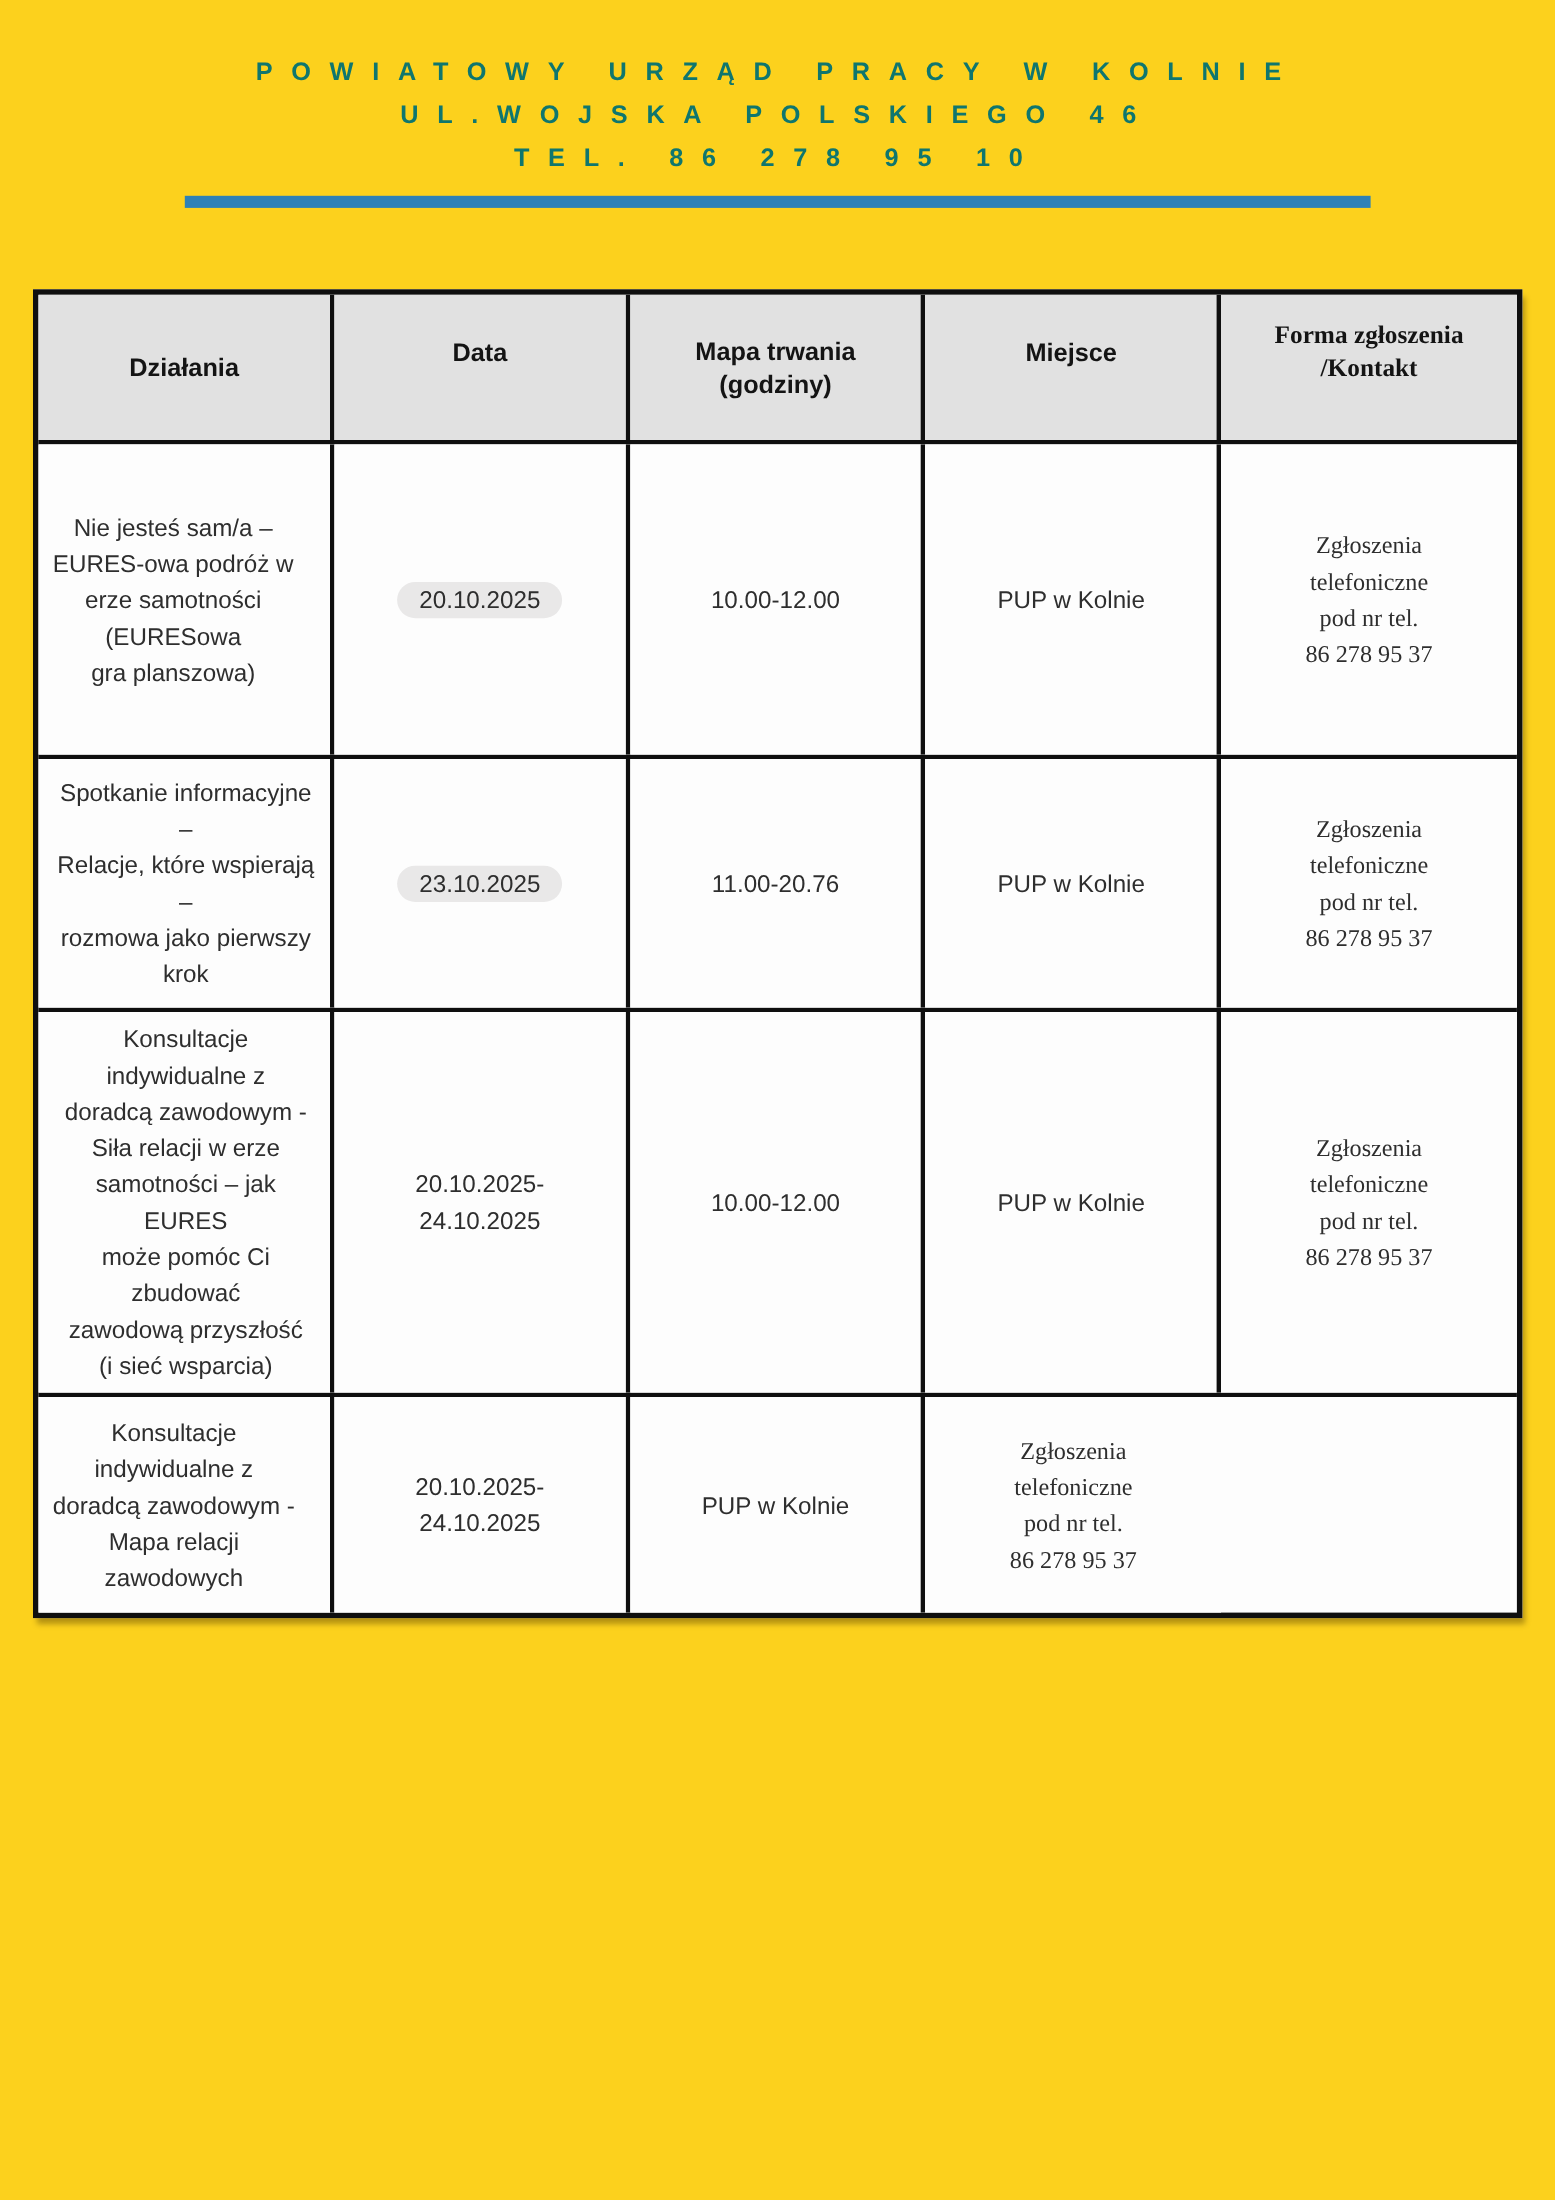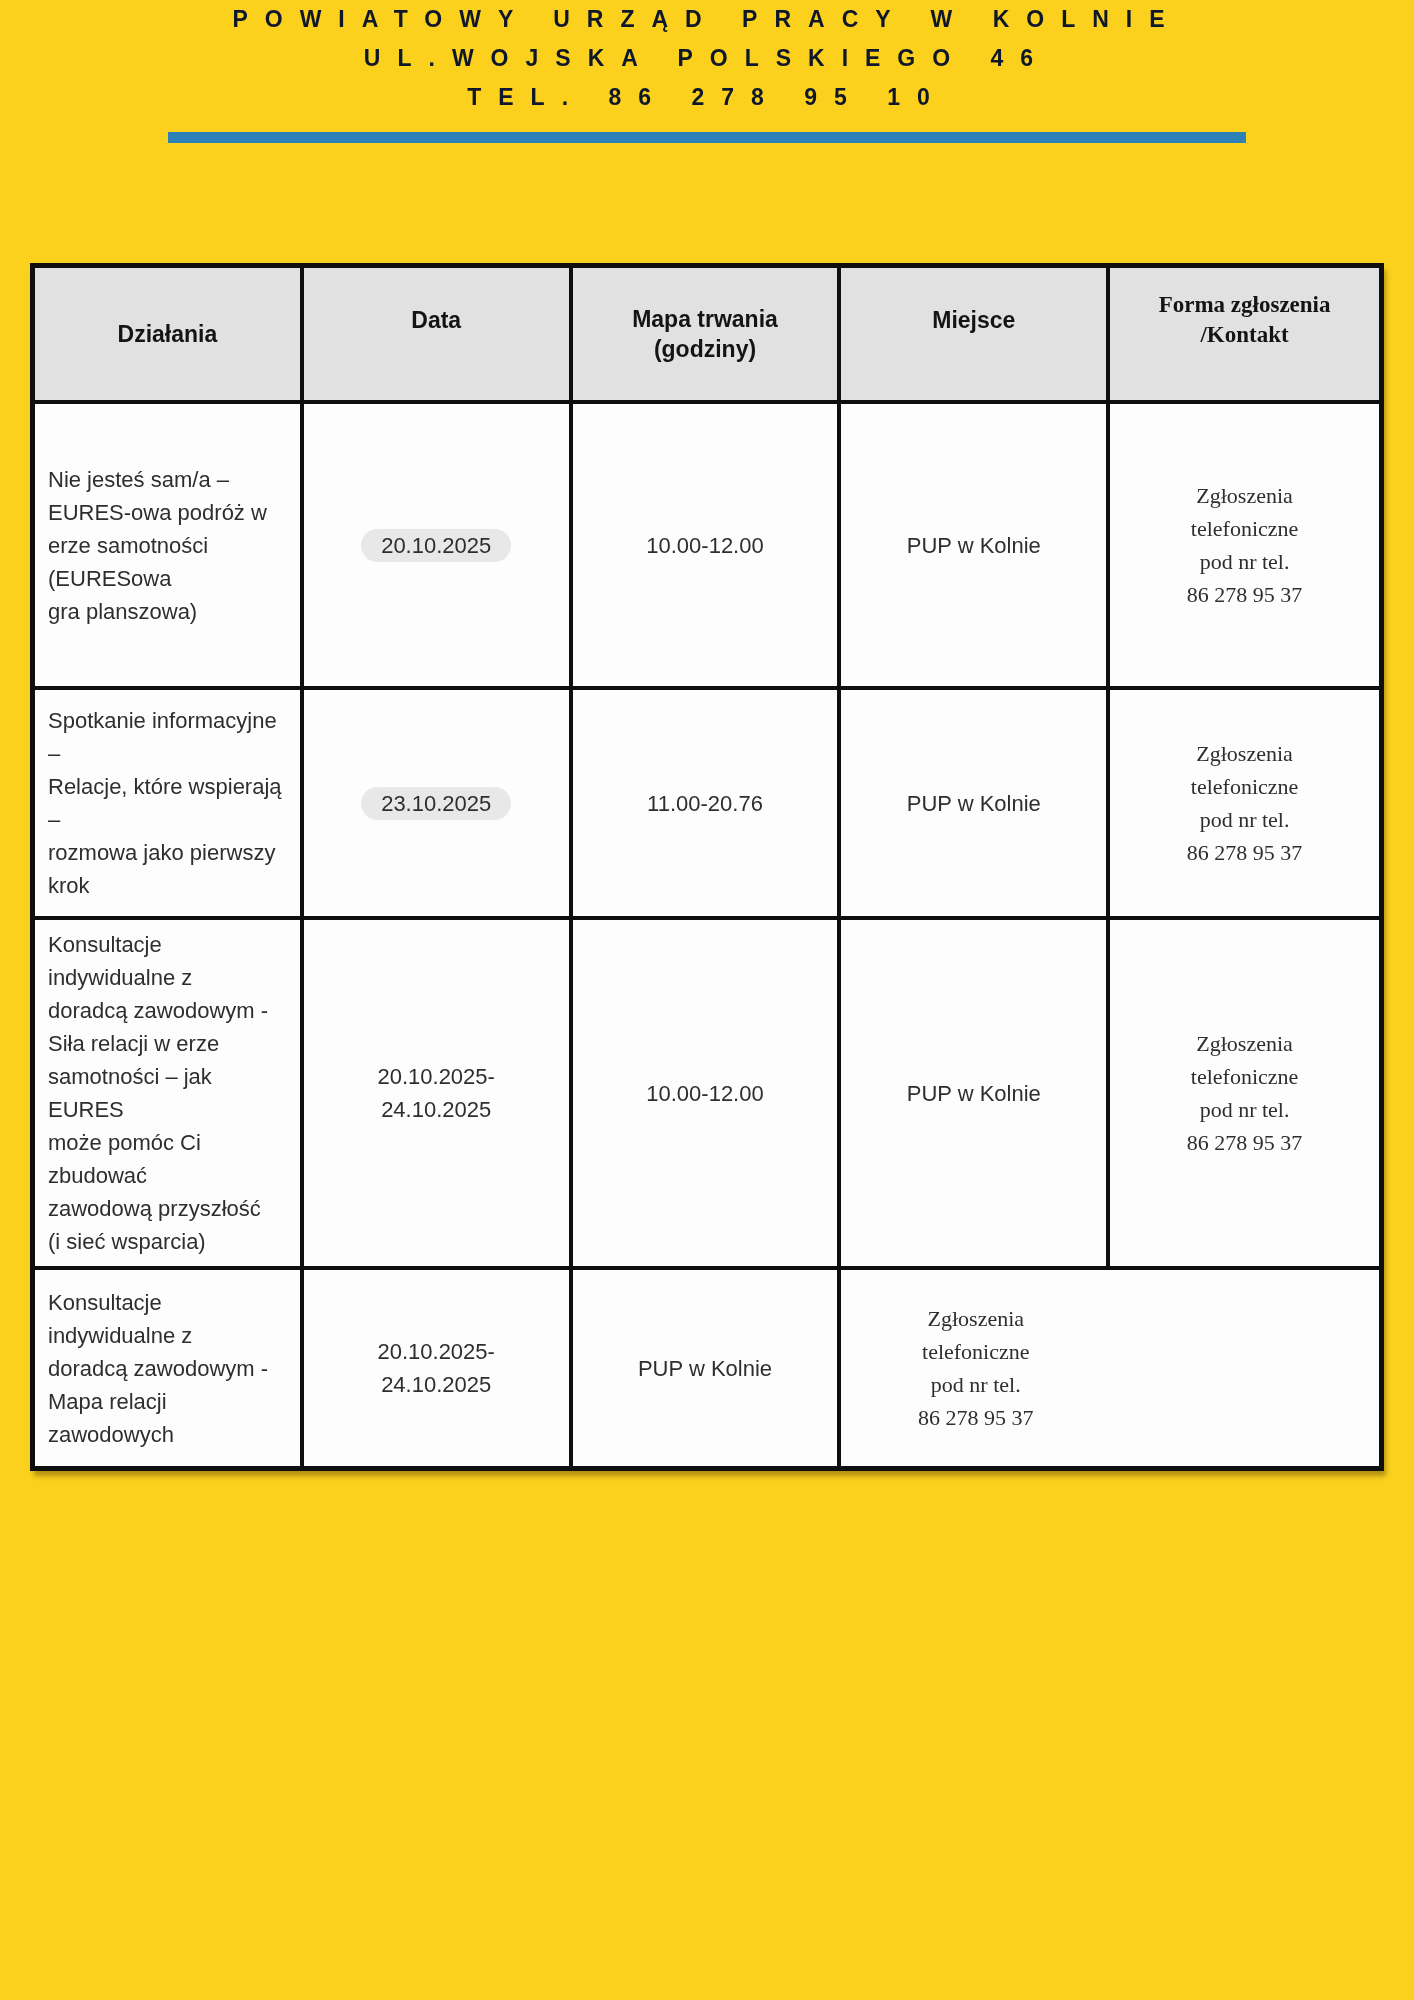--- a/index.html
+++ b/index.html
@@ -5,22 +5,23 @@
   html,body{margin:0;padding:0;}
   .page{
     position:relative;
     width:1414px;height:2000px;
     background:#FCD11D;
     font-family:"Liberation Sans","DejaVu Sans",sans-serif;
     overflow:hidden;
   }
   
   .banner{
+    padding-top:46px;
     text-align:center;
-    color:#0f172a;
+    color:#0f766e;
     font-weight:700;
     font-size:23px;
     letter-spacing:17px;
     line-height:39px;
   }
   .banner div{white-space:nowrap;}
   .divider{
     width:1078px;height:11px;
     background:#2E81B6;
     margin:15px auto 0 auto;
@@ -64,21 +65,21 @@
     line-height:30px;
     color:#141414;
   }
   .thead .up{transform:translateY(-14px);}
   .r0{min-height:282px;}
   .r1{min-height:226px;}
   .r2{min-height:280px;}
   .r3{min-height:196px;}
   .activity{
     justify-content:flex-start;
-    text-align:left;
+    text-align:center;
     padding-left:13px;
     padding-right:10px;
   }
   .pill{
     background:#E9E8E8;
     border-radius:24px;
     padding:0 20px;
     display:inline-block;
   }
 </style>

